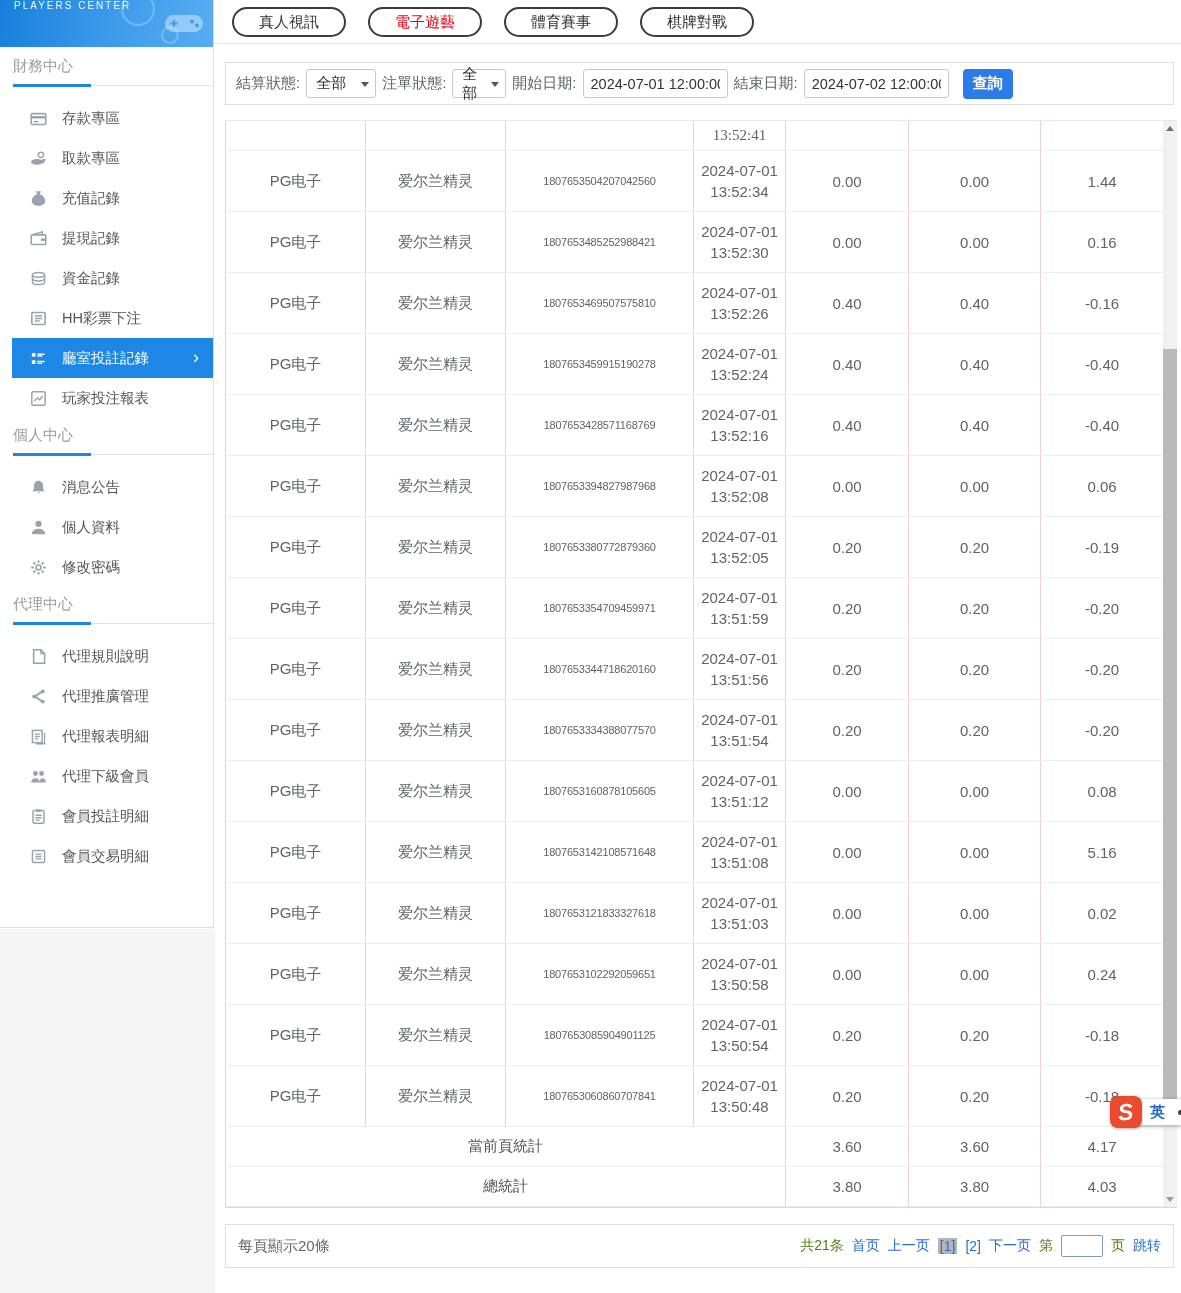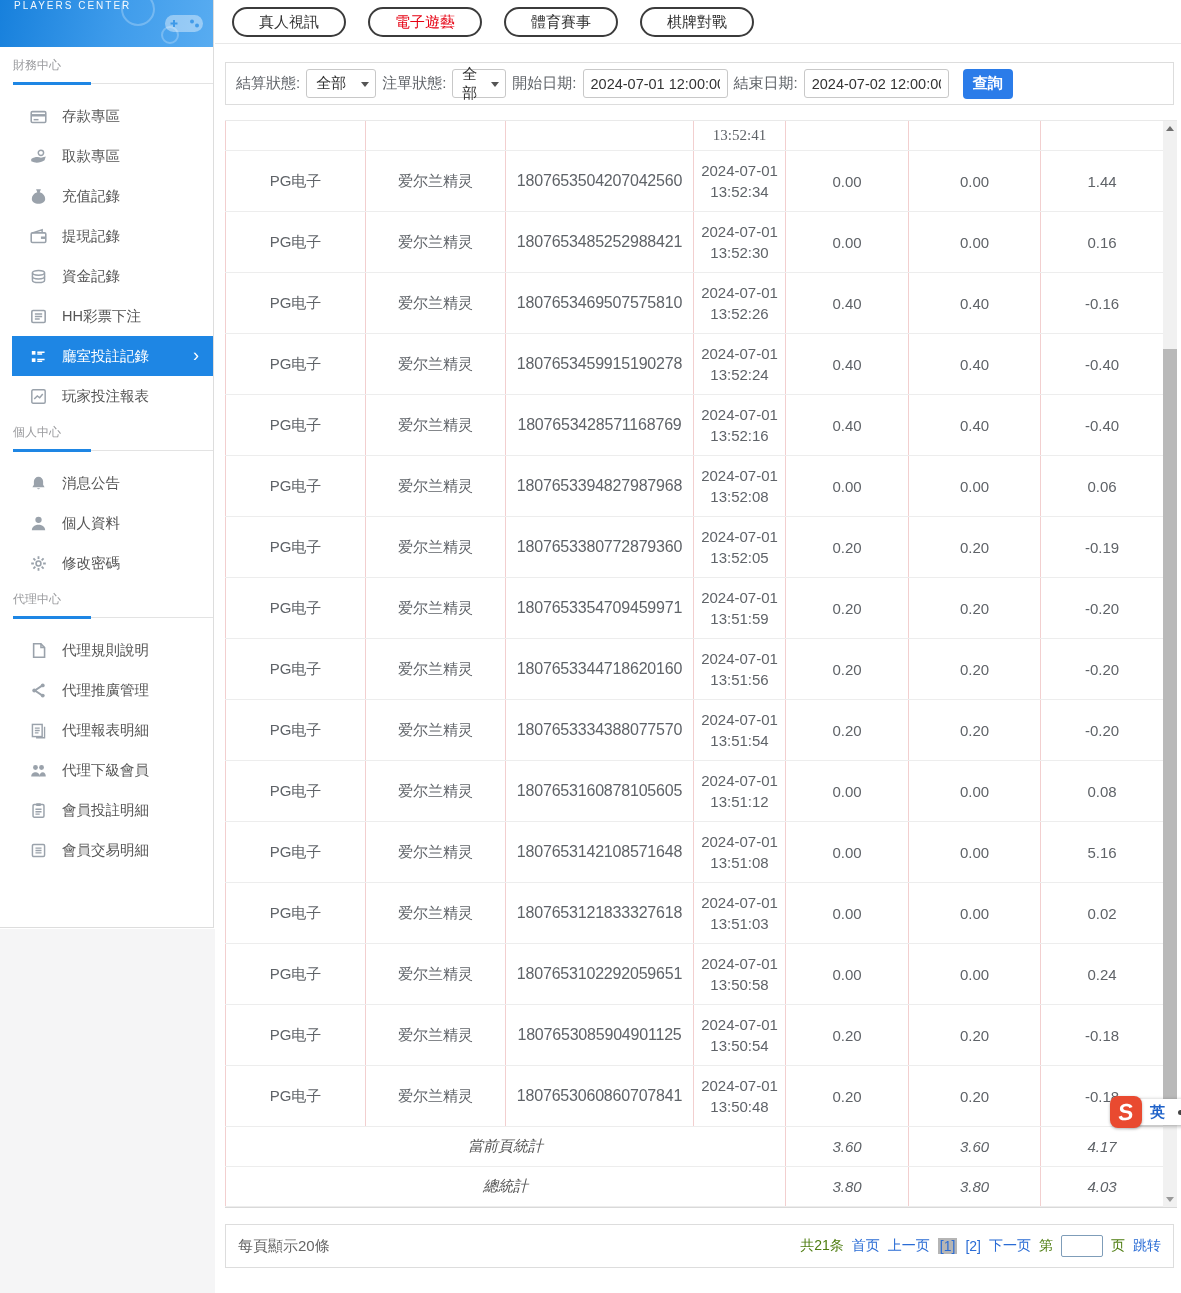--- a/index.html
+++ b/index.html
@@ -13,21 +13,21 @@
   .sb-below{position:absolute;left:0;top:929px;width:215px;height:364px;background:#f5f5f6;}
   .sb-header{position:relative;height:47px;background:linear-gradient(100deg,#1780dc 0%,#3f9ceb 55%,#58acf1 100%);overflow:hidden;}
   .logo-title{padding:5px 0 0 13px;font-size:20px;font-weight:bold;color:#fff;letter-spacing:1px;}
   .logo-sub{padding-left:14px;font-size:10px;color:rgba(255,255,255,.95);letter-spacing:2px;}
   .sb-header .pad{position:absolute;right:8px;top:8px;opacity:.4;}
   .deco{position:absolute;border:2px solid rgba(255,255,255,.25);border-radius:50%;}
   .deco.c1{width:30px;height:30px;right:58px;top:-8px;}
   .deco.c2{width:14px;height:14px;right:34px;top:26px;}
   .sb-section{margin-top:8px;}
   .sb-section.first{margin-top:10px;}
-  .sb-title{margin:0 0 0 13px;font-size:12px;color:#9a9b9e;}
+  .sb-title{margin:0 0 0 13px;font-size:15px;color:#9a9b9e;}
   .sb-underline{margin:9px 0 0 13px;height:1px;background:#e3e3e3;position:relative;}
   .sb-underline i{position:absolute;left:0;top:-1px;width:78px;height:3px;background:var(--accent);display:block;}
   .sb-items{margin-top:12px;}
   .sb-item{display:flex;align-items:center;height:40px;margin-left:12px;padding-left:18px;cursor:pointer;position:relative;color:#555;text-align:center;}
   .sb-item .ico{width:17px;height:17px;color:#9aa2ab;display:flex;flex:0 0 17px;}
   .sb-item .ico svg{width:100%;height:100%;}
   .sb-item .lbl{margin-left:15px;font-size:14.5px;white-space:nowrap;}
   .sb-item.active{background:var(--accent);color:#fff;}
   .sb-item.active .ico{color:#fff;}
   .chev{display:none;}
@@ -50,22 +50,22 @@
   .query{width:50px;height:30px;background:var(--btnblue);color:#fff;border:none;border-radius:4px;font-size:15px;margin-left:8px;cursor:pointer;font-family:inherit;font-weight:bold;}
 
   
   .tablewrap{position:absolute;left:10px;top:120px;width:952px;height:1088px;background:#fff;
              border-top:1px solid #e9e9e9;border-bottom:1px solid #d9d9d9;box-sizing:border-box;}
   table{border-collapse:collapse;table-layout:fixed;width:938px;font-size:15px;color:#5f6368;}
   td{border-right:1px solid var(--pink);border-bottom:1px solid #ededed;text-align:center;vertical-align:middle;padding:0 4px;overflow:hidden;}
   td:first-child{border-left:1px solid var(--pink);}
   tr.partial td{height:29px;font-family:Liberation Serif, serif;}
   tr.row td{height:60px;}
-  tr.sumrow td{height:39px;font-style:italic;}
-  .c-order{font-size:16px;letter-spacing:-0.2px;}
+  tr.sumrow td{height:39px;}
+  .c-order{font-size:11px;letter-spacing:-0.2px;}
   .c-date span{display:block;line-height:21px;}
   .sum-label{color:#555;}
 
   .vscroll{position:absolute;top:0;right:0;width:14px;height:1086px;background:#f1f1f1;}
   .vs-btn{position:absolute;left:0;width:14px;height:16px;cursor:pointer;}
   .vs-btn.up{top:0;}.vs-btn.down{bottom:0;}
   .vs-btn i{position:absolute;left:3px;width:0;height:0;border:4px solid transparent;display:block;}
   .vs-btn.up i{top:5px;border-bottom:5px solid #6f6f6f;border-top:none;}
   .vs-btn.down i{top:6px;border-top:5px solid #9a9a9a;border-bottom:none;}
   .vs-thumb{position:absolute;left:0;top:228px;width:14px;height:770px;background:#b9b9b9;cursor:pointer;}

